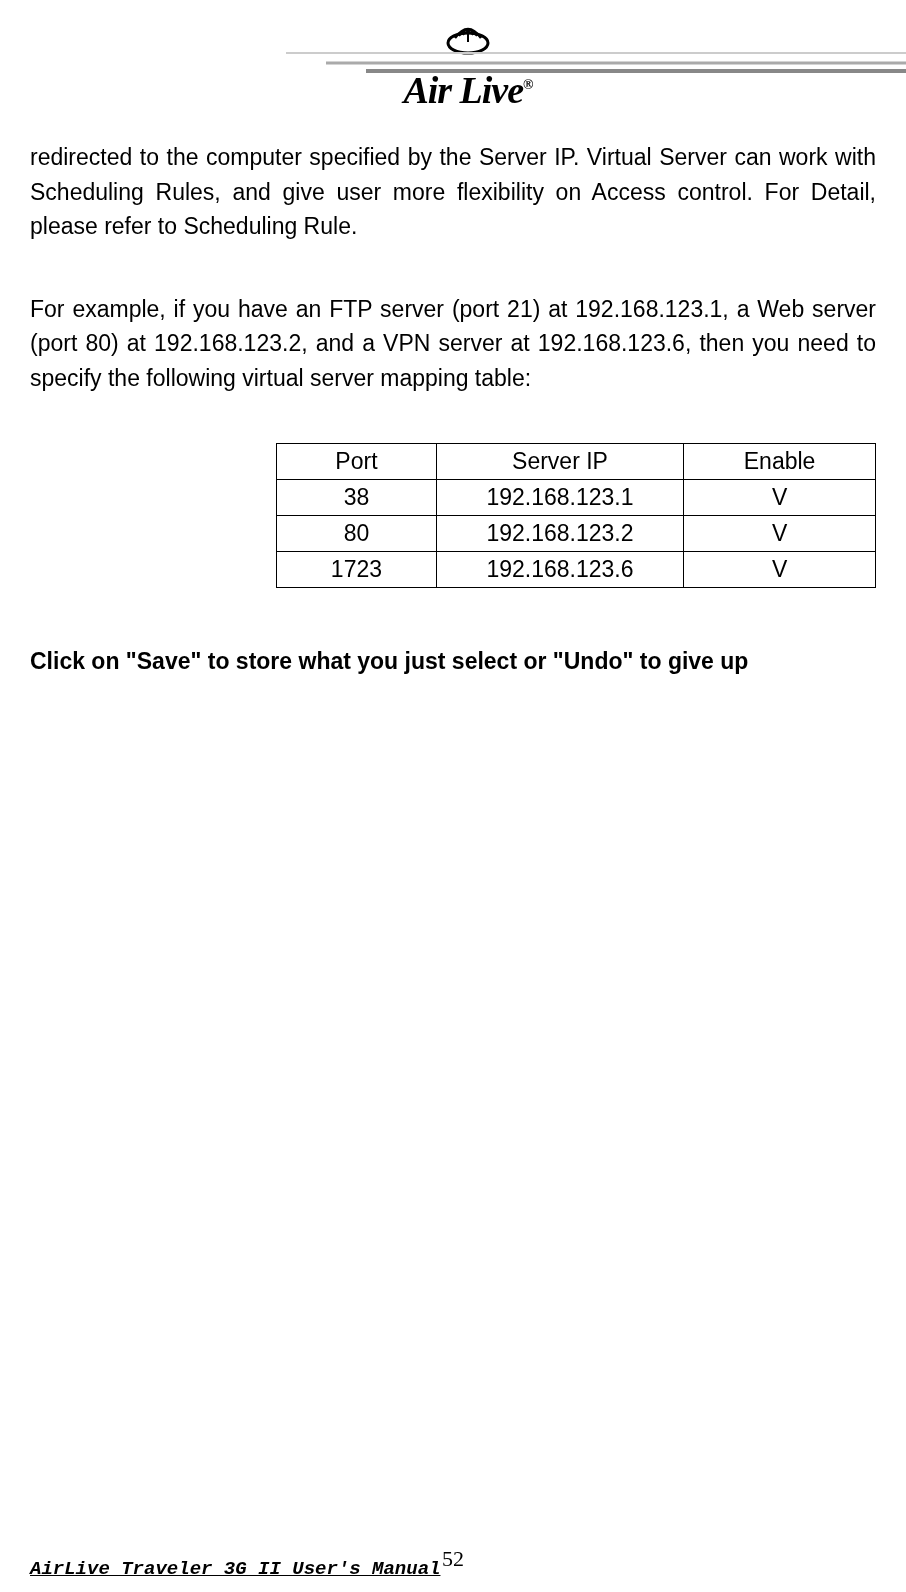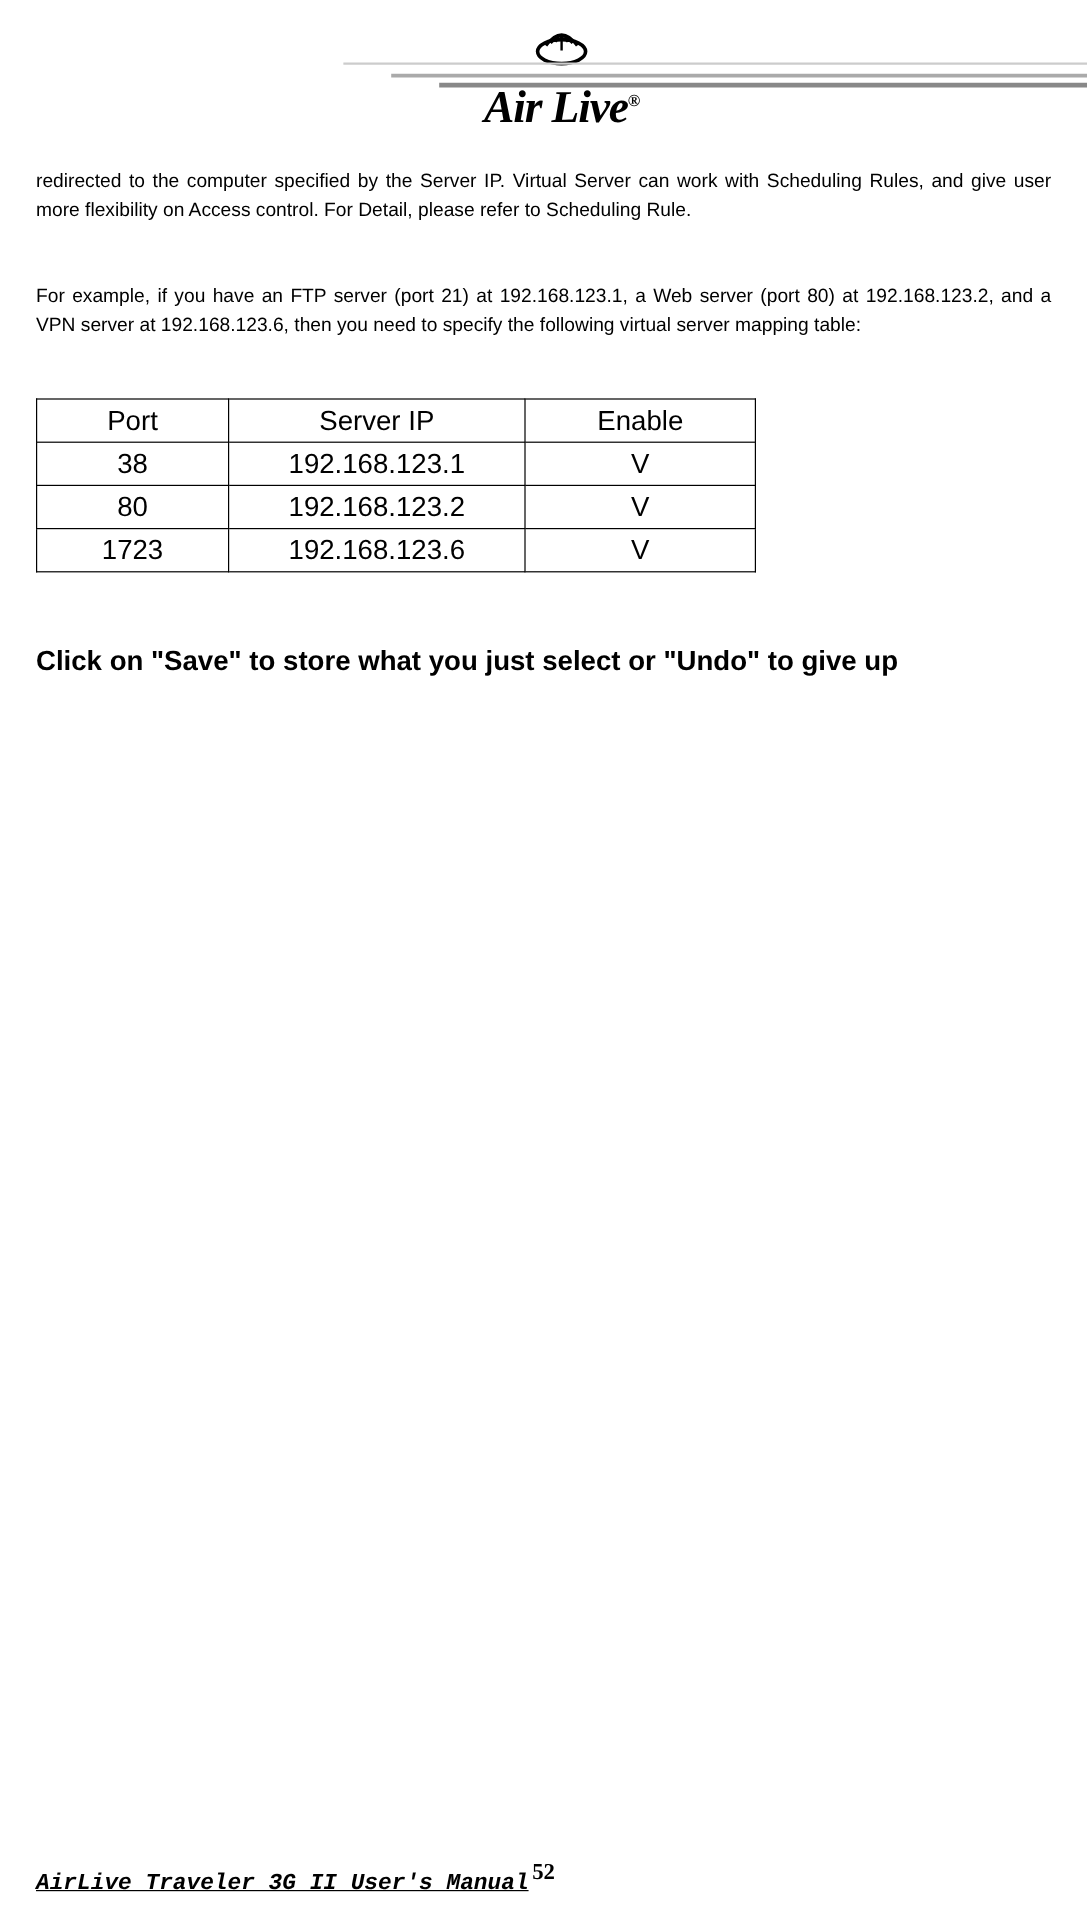--- a/index.html
+++ b/index.html
@@ -41,29 +41,29 @@
       position: absolute;
       right: 0;
       top: 45px;
       width: 620px;
       height: 30px;
     }
     .content {
       padding: 40px 30px 0 30px;
     }
     .paragraph {
-      font-size: 16px;
+      font-size: 23px;
       line-height: 1.5;
       text-align: justify;
       margin-bottom: 48px;
       color: #000;
     }
     .table-container {
       display: flex;
-      justify-content: flex-start;
+      justify-content: flex-end;
       margin: 10px 0 60px 0;
     }
     table {
       border-collapse: collapse;
       width: 600px;
     }
     th, td {
       border: 1px solid #000;
       padding: 4px 10px;
       text-align: center;
@@ -98,22 +98,22 @@
       font-style: italic;
       font-weight: bold;
       font-size: 19px;
       text-decoration: underline;
     }
     .page-number {
       position: absolute;
       left: 50%;
       transform: translateX(-50%);
       font-family: "Times New Roman", serif;
-      font-weight: bold;
-      font-size: 19px;
+      font-weight: normal;
+      font-size: 22px;
       bottom: 8px;
     }
   </style>
 </head>
 <body>
 
 <div class="header">
   <div class="logo-container">
     <svg width="50" height="50" viewBox="0 0 50 50">
       <ellipse cx="25" cy="33" rx="20" ry="10" fill="none" stroke="#000" stroke-width="3"></ellipse>

